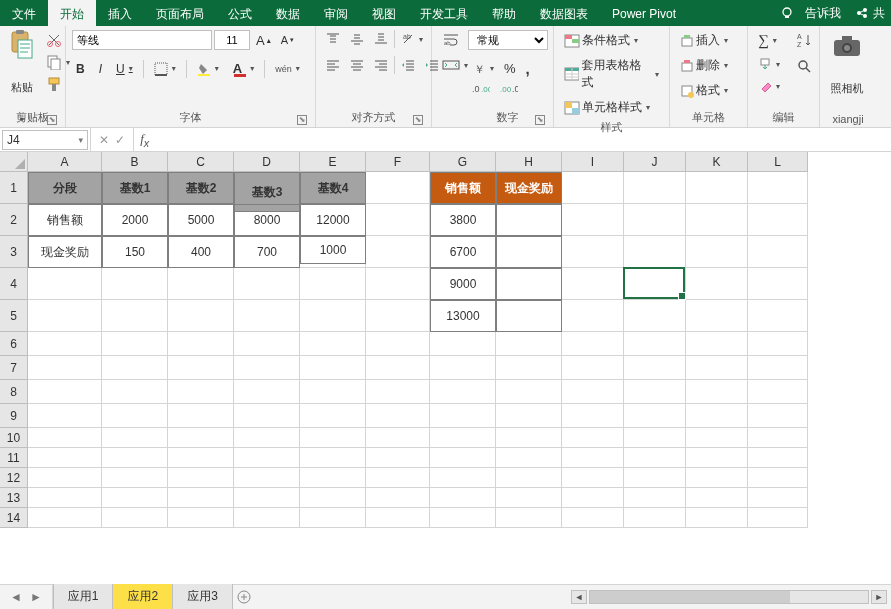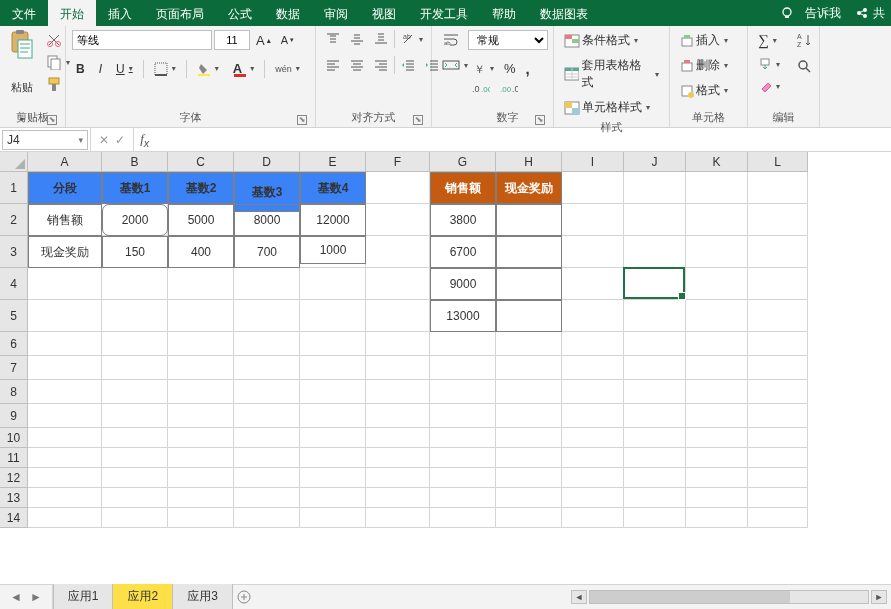--- a/index.html
+++ b/index.html
@@ -43,21 +43,21 @@
 .corner { position: absolute; left: 0; top: 0; width: 28px; height: 20px; background: #e6e6e6; border-right: 1px solid #bfbfbf; border-bottom: 1px solid #bfbfbf; }
 .corner::after { content: ""; position: absolute; right: 2px; bottom: 2px; border-left: 10px solid transparent; border-bottom: 10px solid #b0b0b0; }
 .col-headers { position: absolute; left: 28px; top: 0; right: 0; height: 20px; display: flex; }
 .col-h { background: #e6e6e6; border-right: 1px solid #bfbfbf; border-bottom: 1px solid #bfbfbf; text-align: center; font-size: 12px; line-height: 20px; color: #333; }
 .row-headers { position: absolute; left: 0; top: 20px; width: 28px; }
 .row-h { background: #e6e6e6; border-right: 1px solid #bfbfbf; border-bottom: 1px solid #bfbfbf; text-align: center; font-size: 12px; color: #333; }
 .cells { position: absolute; left: 28px; top: 20px; right: 0; bottom: 0; }
 .cell { position: absolute; border-right: 1px solid #d4d4d4; border-bottom: 1px solid #d4d4d4; font-size: 12px; display: flex; align-items: center; padding: 0 4px; }
 
 .bordered { border: 1px solid #7f7f7f !important; }
-.hdr-gray { background: #3b82f6; font-weight: bold; justify-content: center; }
+.hdr-gray { background: #a3a3a3; font-weight: bold; justify-content: center; }
 .hdr-orange { background: #c55a11; color: #fff; font-weight: bold; justify-content: center; }
 .center { justify-content: center; }
 
 .selection { position: absolute; border: 2px solid #217346; pointer-events: none; }
 .selection::after { content: ""; position: absolute; right: -3px; bottom: -3px; width: 6px; height: 6px; background: #217346; border: 1px solid #fff; }
 
 
 .sheet-bar { height: 25px; border-top: 1px solid #d4d4d4; background: #f3f3f3; display: flex; align-items: stretch; font-size: 12px; }
 .sheet-nav { display: flex; align-items: center; gap: 8px; padding: 0 10px; color: #777; border-right: 1px solid #d4d4d4; }
 .sheet-tabs { display: flex; align-items: flex-end; }
@@ -79,20 +79,21 @@
   <div class="tab active">开始</div>
   <div class="tab">插入</div>
   <div class="tab">页面布局</div>
   <div class="tab">公式</div>
   <div class="tab">数据</div>
   <div class="tab">审阅</div>
   <div class="tab">视图</div>
   <div class="tab">开发工具</div>
   <div class="tab">帮助</div>
   <div class="tab">数据图表</div>
+  <div class="tab">Power Pivot</div>
   <div class="tell">
     <svg width="14" height="14">
         <circle cx="7" cy="6" r="4" fill="none" stroke="#fff" stroke-width="1.3"></circle>
         <rect x="5" y="10" width="4" height="2" fill="#fff"></rect>
       </svg>
     <span>告诉我</span>
   </div>
   <div class="share">
     <svg width="14" height="14">
         <circle cx="4" cy="7" r="2" fill="#fff"></circle>
@@ -379,20 +380,36 @@
             <svg width="18" height="18">
               <circle cx="7" cy="7" r="4" fill="none" stroke="#555" stroke-width="1.5"></circle>
               <path d="M10 10 L14 14" stroke="#555" stroke-width="1.5"></path>
             </svg>
           </div>
       </div>
     </div>
     <div class="group-label">编辑</div>
   </div>
 
+  <div class="group" style="width:56px;border-right:none">
+    <div class="group-body">
+      <div class="big-btn">
+        <div class="icon-box">
+            <svg width="30" height="24">
+              <rect x="2" y="6" width="26" height="16" rx="3" fill="#666"></rect>
+              <circle cx="15" cy="14" r="5" fill="#444"></circle>
+              <circle cx="15" cy="14" r="3" fill="#888"></circle>
+              <rect x="10" y="2" width="10" height="5" fill="#666"></rect>
+            </svg>
+          </div>
+        <span>照相机</span>
+      </div>
+    </div>
+    <div class="group-label">xiangji</div>
+  </div>
 </div>
 
 <div class="formula-row">
   <div class="name-box">
       <span>J4</span>
       <span class="dd">▾</span>
     </div>
   <div class="fx-btns">
     <span style="cursor:pointer">✕</span>
     <span style="cursor:pointer">✓</span>
@@ -601,21 +618,21 @@
       <div class="cell" style="left: 534px; top: 336px; width: 62px; height: 20px;"></div>
       <div class="cell" style="left: 596px; top: 336px; width: 62px; height: 20px;"></div>
       <div class="cell" style="left: 658px; top: 336px; width: 62px; height: 20px;"></div>
       <div class="cell" style="left: 720px; top: 336px; width: 60px; height: 20px;"></div>
       <div class="cell bordered hdr-gray" style="left: 0px; top: 0px; width: 74px; height: 32px;">分段</div>
       <div class="cell bordered hdr-gray" style="left: 74px; top: 0px; width: 66px; height: 32px;">基数1</div>
       <div class="cell bordered hdr-gray" style="left: 140px; top: 0px; width: 66px; height: 32px;">基数2</div>
       <div class="cell bordered hdr-gray" style="left: 206px; top: 0px; width: 66px; height: 40px;">基数3</div>
       <div class="cell bordered hdr-gray" style="left: 272px; top: 0px; width: 66px; height: 32px;">基数4</div>
       <div class="cell bordered center" style="left: 0px; top: 32px; width: 74px; height: 32px;">销售额</div>
-      <div class="cell bordered center" style="left: 74px; top: 32px; width: 66px; height: 32px; border-radius: 7px;">2000</div>
+      <div class="cell bordered center" style="left: 74px; top: 32px; width: 66px; height: 32px;">2000</div>
       <div class="cell bordered center" style="left: 140px; top: 32px; width: 66px; height: 32px;">5000</div>
       <div class="cell bordered center" style="left: 206px; top: 32px; width: 66px; height: 32px;">8000</div>
       <div class="cell bordered center" style="left: 272px; top: 32px; width: 66px; height: 32px;">12000</div>
       <div class="cell bordered center" style="left: 0px; top: 64px; width: 74px; height: 32px;">现金奖励</div>
       <div class="cell bordered center" style="left: 74px; top: 64px; width: 66px; height: 32px;">150</div>
       <div class="cell bordered center" style="left: 140px; top: 64px; width: 66px; height: 32px;">400</div>
       <div class="cell bordered center" style="left: 206px; top: 64px; width: 66px; height: 32px;">700</div>
       <div class="cell bordered center" style="left: 272px; top: 64px; width: 66px; height: 28px;">1000</div>
       <div class="cell bordered hdr-orange" style="left: 402px; top: 0px; width: 66px; height: 32px;">销售额</div>
       <div class="cell bordered hdr-orange" style="left: 468px; top: 0px; width: 66px; height: 32px;">现金奖励</div>

